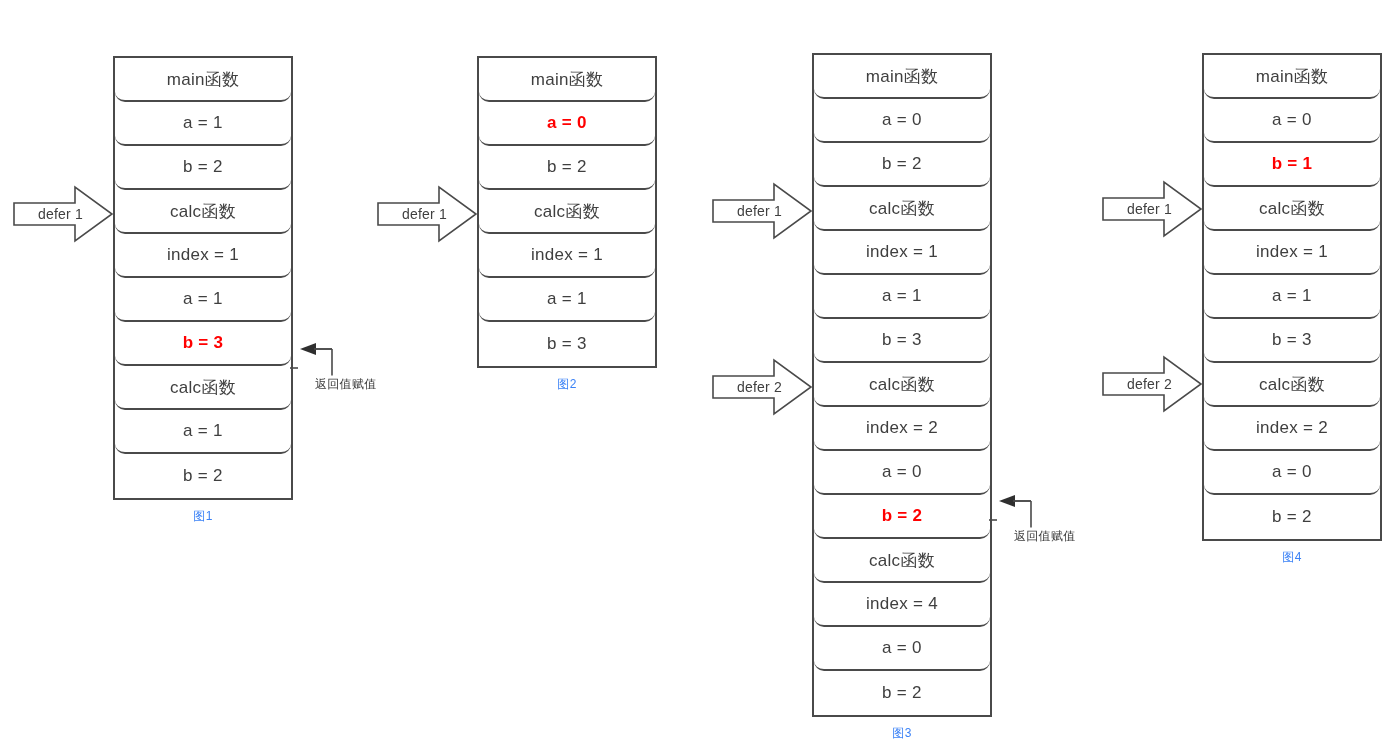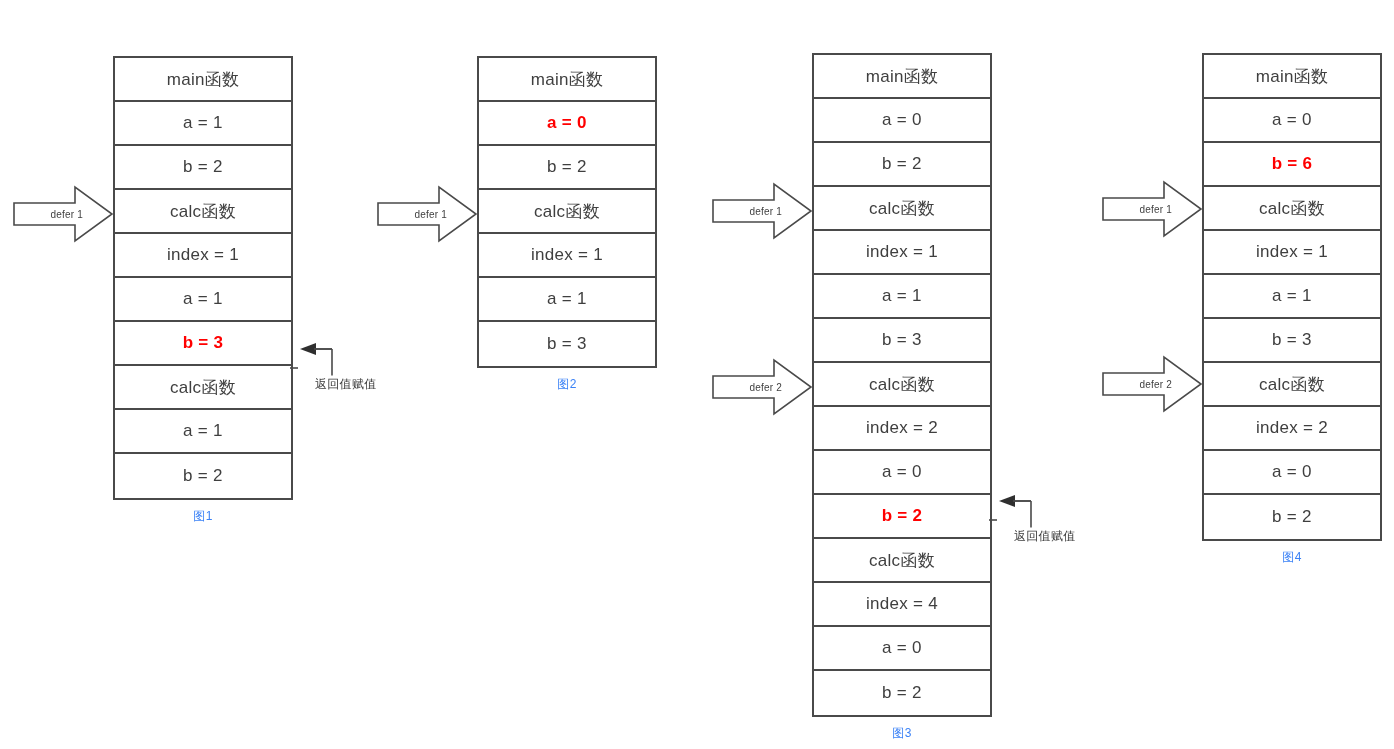--- a/index.html
+++ b/index.html
@@ -30,20 +30,21 @@
     box-sizing: border-box;
     height: 44px;
     border-bottom: 2px solid #4a4a4a;
     display: flex;
     align-items: center;
     justify-content: center;
     font-size: 17px;
     color: #3f3f3f;
     letter-spacing: 0.3px;
     white-space: nowrap;
+    border-radius: 10px;
   }
   .stack-row:last-child {
     border-bottom: none;
   }
   .stack-row.hl {
     color: #ff0000;
     font-weight: bold;
   }
   .caption {
     text-align: center;
@@ -62,21 +63,21 @@
   .defer-arrow svg {
     display: block;
     width: 100px;
     height: 58px;
   }
   .defer-label {
     position: absolute;
     right: 30px;
     top: 50%;
     transform: translateY(-50%);
-    font-size: 10px;
+    font-size: 14px;
     color: #3f3f3f;
     white-space: nowrap;
     letter-spacing: 0.2px;
   }
 
   
   .callout {
     position: absolute;
     width: 110px;
     height: 62px;
@@ -206,21 +207,21 @@
     <div class="defer-arrow" style="left: 1102px; top: 355px;">
       <svg viewBox="0 0 100 58">
         <path d="M1,18 L62,18 L62,2 L99,29 L62,56 L62,40 L1,40 Z" fill="#ffffff" stroke="#4a4a4a" stroke-width="1.6" stroke-linejoin="miter"></path>
       </svg>
       <span class="defer-label">defer 2</span>
     </div>
     <div class="stack-col" style="left: 1202px; top: 53px; width: 180px;">
       <div class="stack-table" style="width: 180px;">
         <div class="stack-row">main函数</div>
         <div class="stack-row">a = 0</div>
-        <div class="stack-row hl">b = 6</div>
+        <div class="stack-row hl">b = 1</div>
         <div class="stack-row">calc函数</div>
         <div class="stack-row">index = 1</div>
         <div class="stack-row">a = 1</div>
         <div class="stack-row">b = 3</div>
         <div class="stack-row">calc函数</div>
         <div class="stack-row">index = 2</div>
         <div class="stack-row">a = 0</div>
         <div class="stack-row">b = 2</div>
       </div>
       <div class="caption">图4</div>

